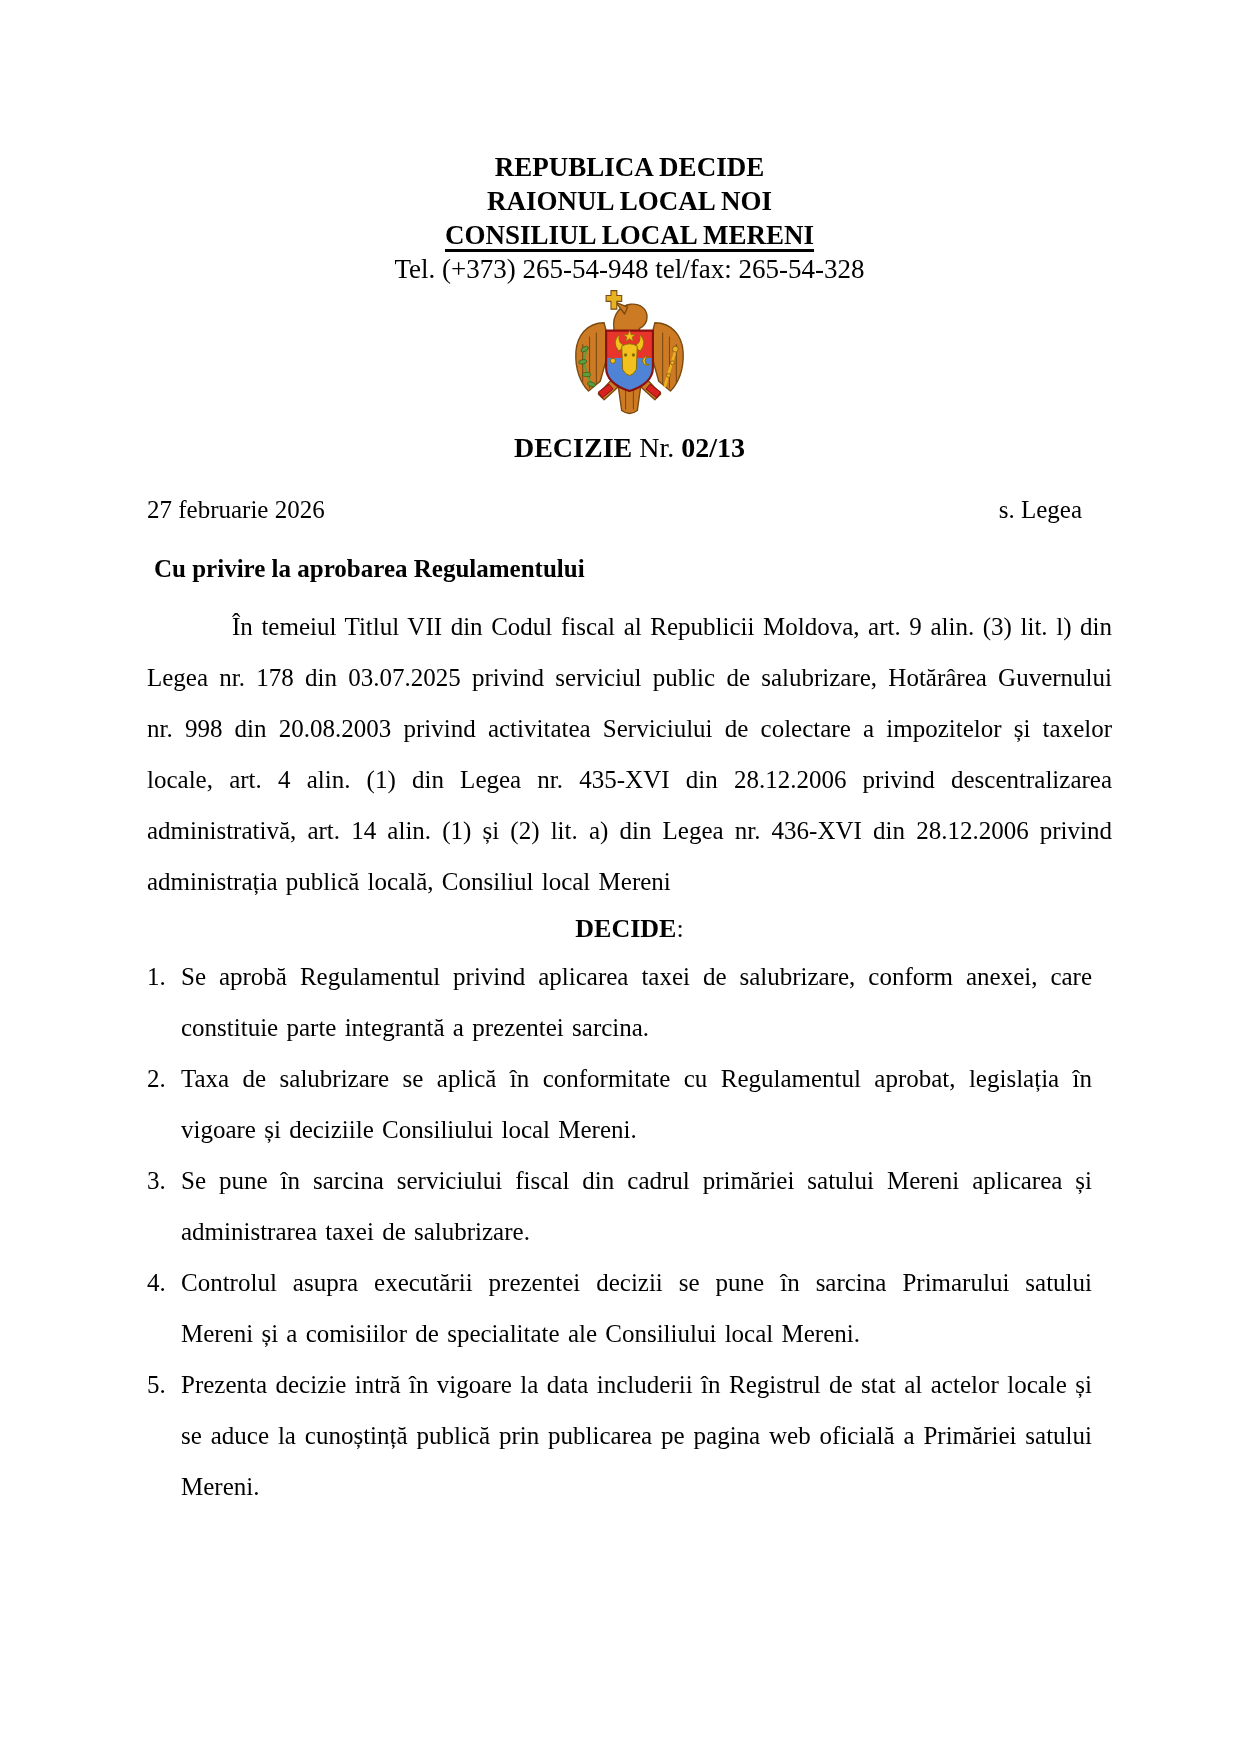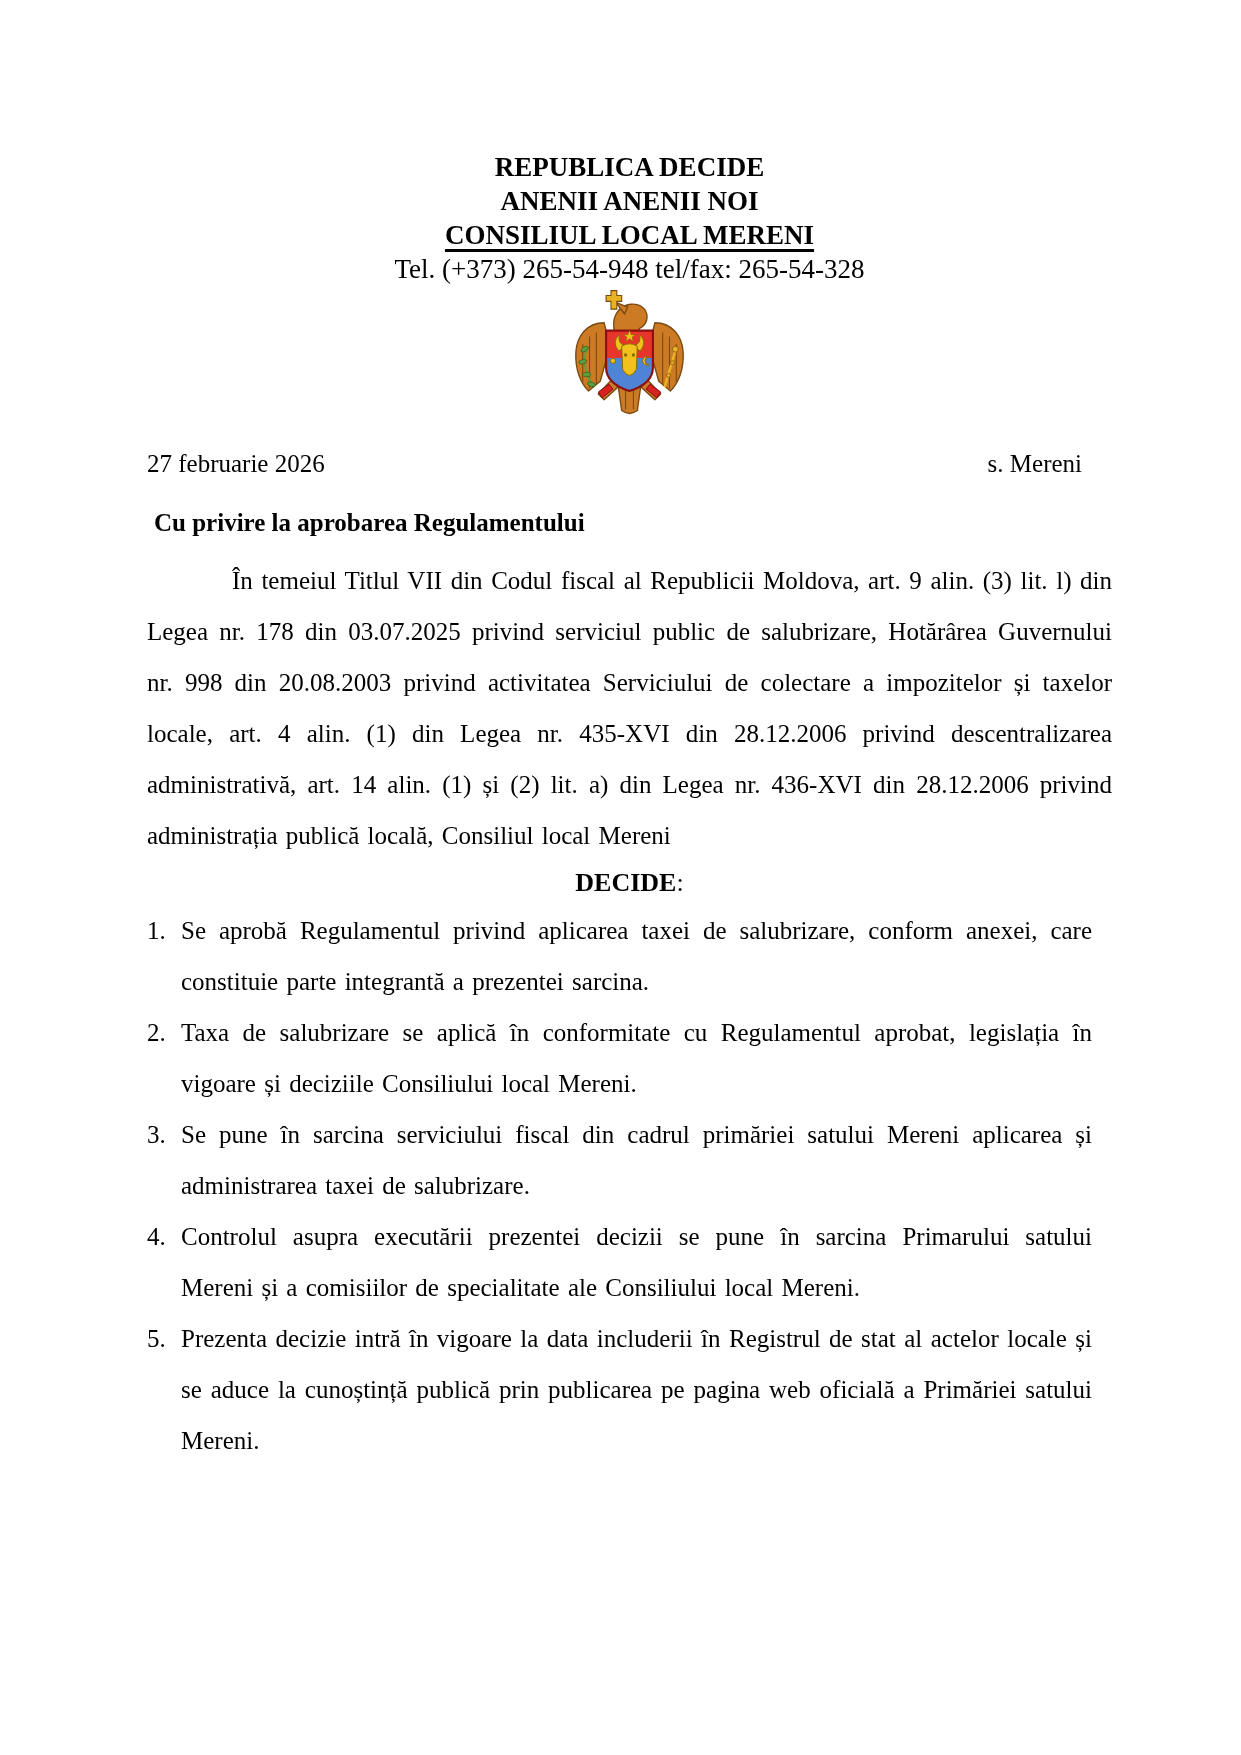--- a/index.html
+++ b/index.html
@@ -53,21 +53,21 @@
   }
   .item-num { position: absolute; left: 0; top: 0; }
   .item-text { display: block; text-align: justify; word-spacing: 2px; }
 </style>
 </head>
 <body>
 
 <div class="page">
 
   <div class="hdr hdr-bold">REPUBLICA DECIDE</div>
-  <div class="hdr hdr-bold">ANENII ANENII NOI</div>
+  <div class="hdr hdr-bold">RAIONUL LOCAL NOI</div>
   <div class="hdr hdr-bold"><span class="org-underline">CONSILIUL LOCAL MERENI</span></div>
   <div class="contact">Tel. (+373) 265-54-948 tel/fax: 265-54-328</div>
 
   <div class="emblem-wrap">
     <svg viewBox="0 0 120 132" width="117" height="130" aria-hidden="true">
       <g stroke="#7a4a10" stroke-width="1.4" stroke-linejoin="round">
         <path d="M34 34 C16 34 6 48 5 64 C4 82 10 96 18 104 L30 94 L40 58 Z" fill="#cd7a24"></path>
         <path d="M12 56 L12 95 M19 48 L19 101 M26 44 L26 97" fill="none" stroke-width="1.1"></path>
         <path d="M86 34 C104 34 114 48 115 64 C116 82 110 96 102 104 L90 94 L80 58 Z" fill="#cd7a24"></path>
         <path d="M108 56 L108 95 M101 48 L101 101 M94 44 L94 97" fill="none" stroke-width="1.1"></path>
@@ -105,24 +105,25 @@
         <path d="M52 58 Q60 53 68 58 L67 82 Q60 94 53 82 Z"></path>
         <circle cx="56" cy="67" r="1.7" fill="#8a6a00" stroke="none"></circle>
         <circle cx="64" cy="67" r="1.7" fill="#8a6a00" stroke="none"></circle>
         <polygon points="60,42 61.6,46.2 65.8,46.2 62.6,48.8 63.8,53 60,50.4 56.2,53 57.4,48.8 54.2,46.2 58.4,46.2" stroke-width="0.6"></polygon>
         <circle cx="43" cy="73" r="2.6"></circle>
         <path d="M80 69 a4.5 4.5 0 1 0 0 8 a3.4 3.4 0 1 1 0 -8 z"></path>
       </g>
     </svg>
   </div>
 
+  <div class="doc-title"><span class="b">DECIZIE</span><span> Nr. </span><span class="b">02/13</span></div>
 
   <div class="date-row">
     <span>27 februarie 2026</span>
-    <span>s. Mereni</span>
+    <span>s. Legea</span>
   </div>
 
   <div class="subject">
     <div>Cu privire la aprobarea Regulamentului</div>
   </div>
 
   <p class="preamble">În temeiul Titlul VII din Codul fiscal al Republicii Moldova, art. 9 alin. (3) lit. l) din Legea nr. 178 din 03.07.2025 privind serviciul public de salubrizare, Hotărârea Guvernului nr. 998 din 20.08.2003 privind activitatea Serviciului de colectare a impozitelor și taxelor locale, art. 4 alin. (1) din Legea nr. 435-XVI din 28.12.2006 privind descentralizarea administrativă, art. 14 alin. (1) și (2) lit. a) din Legea nr. 436-XVI din 28.12.2006 privind administrația publică locală, Consiliul local Mereni</p>
 
   <div class="decide-head"><span class="b">DECIDE</span><span>:</span></div>
 

